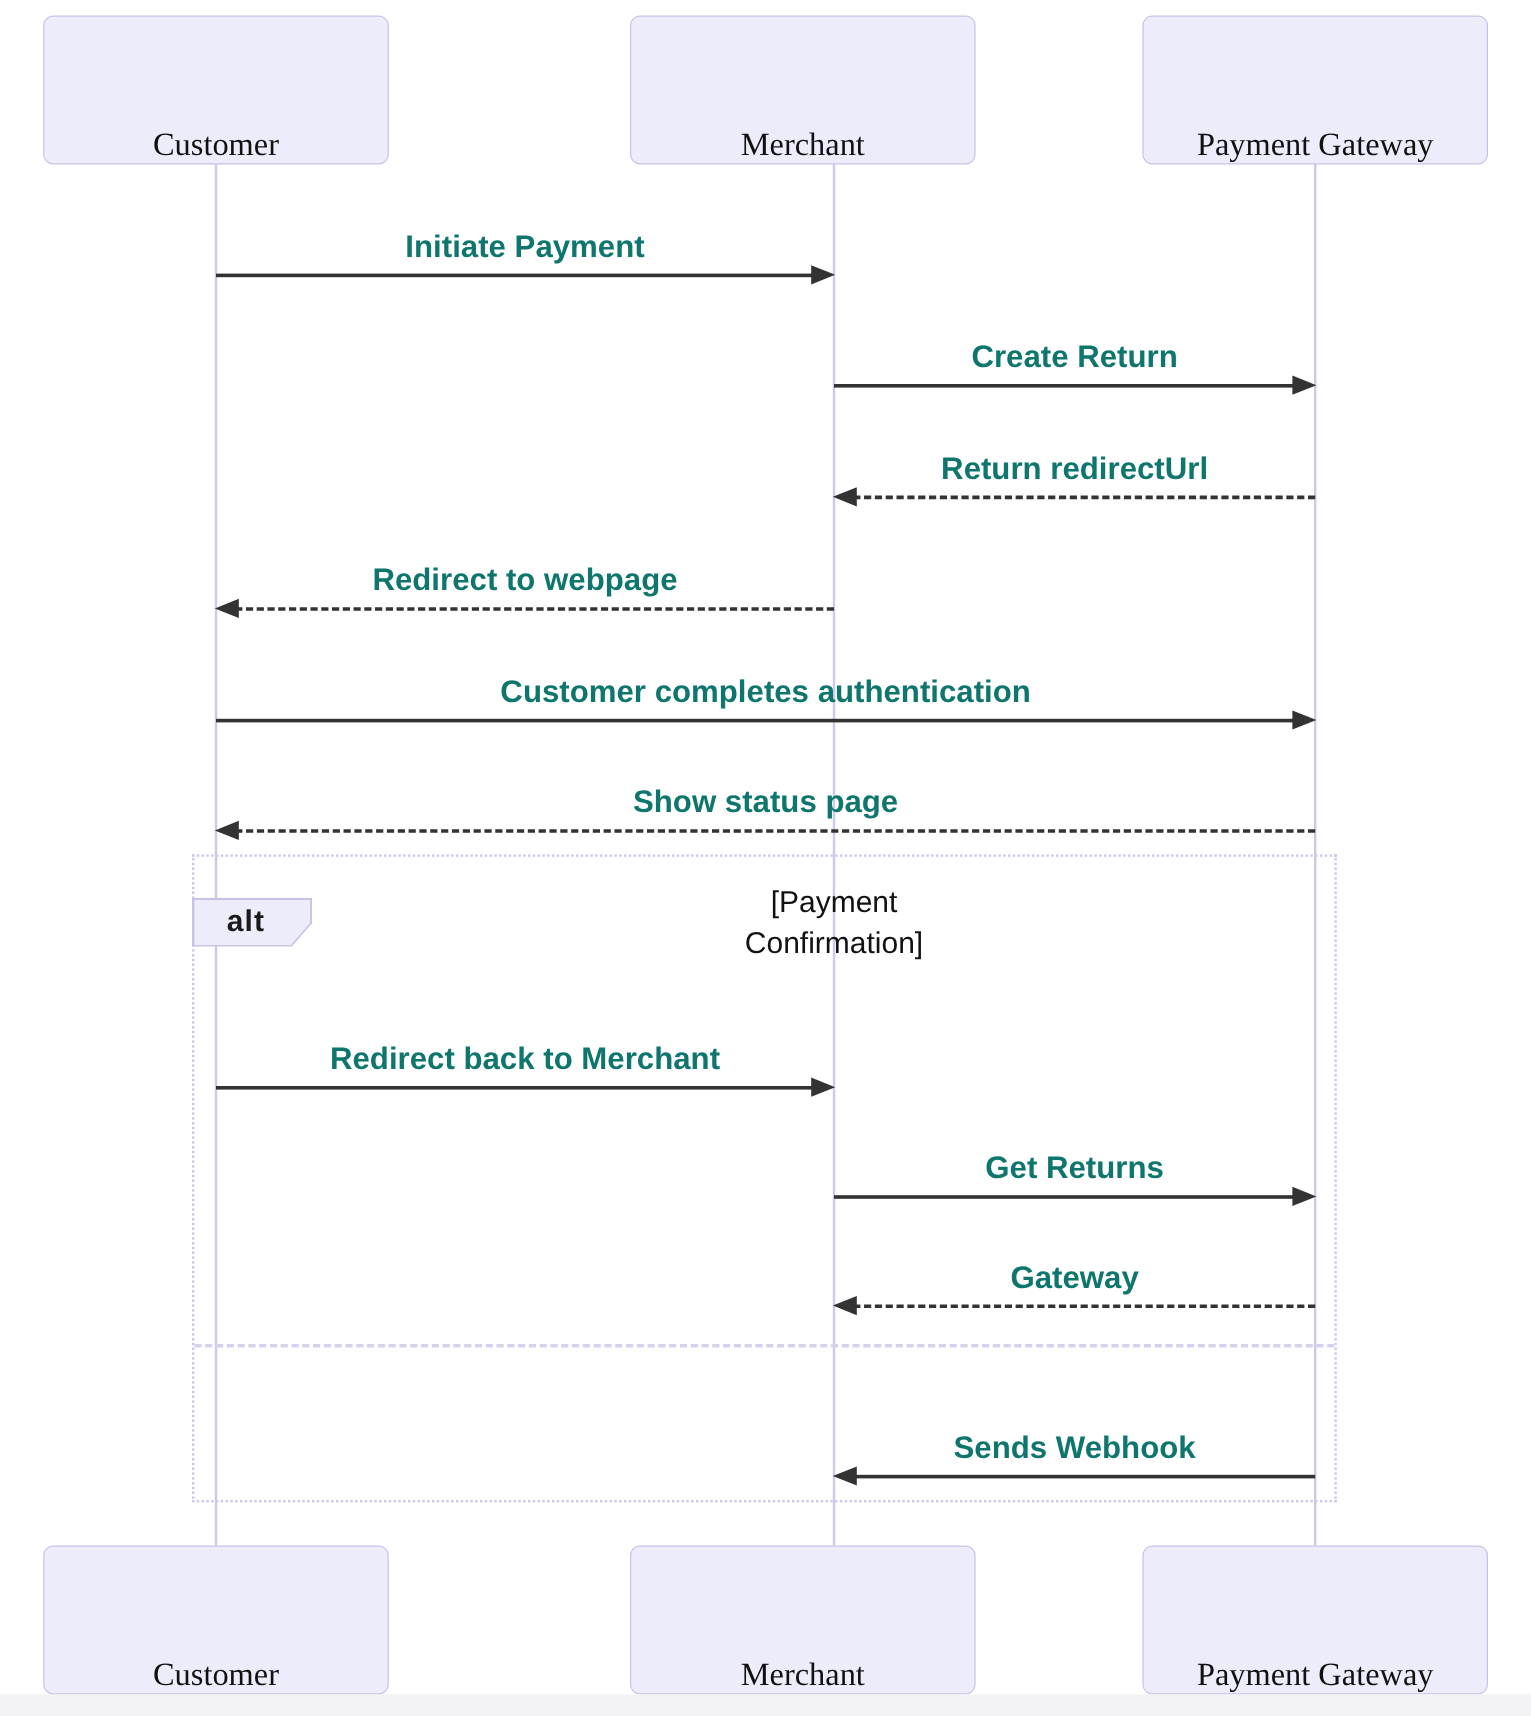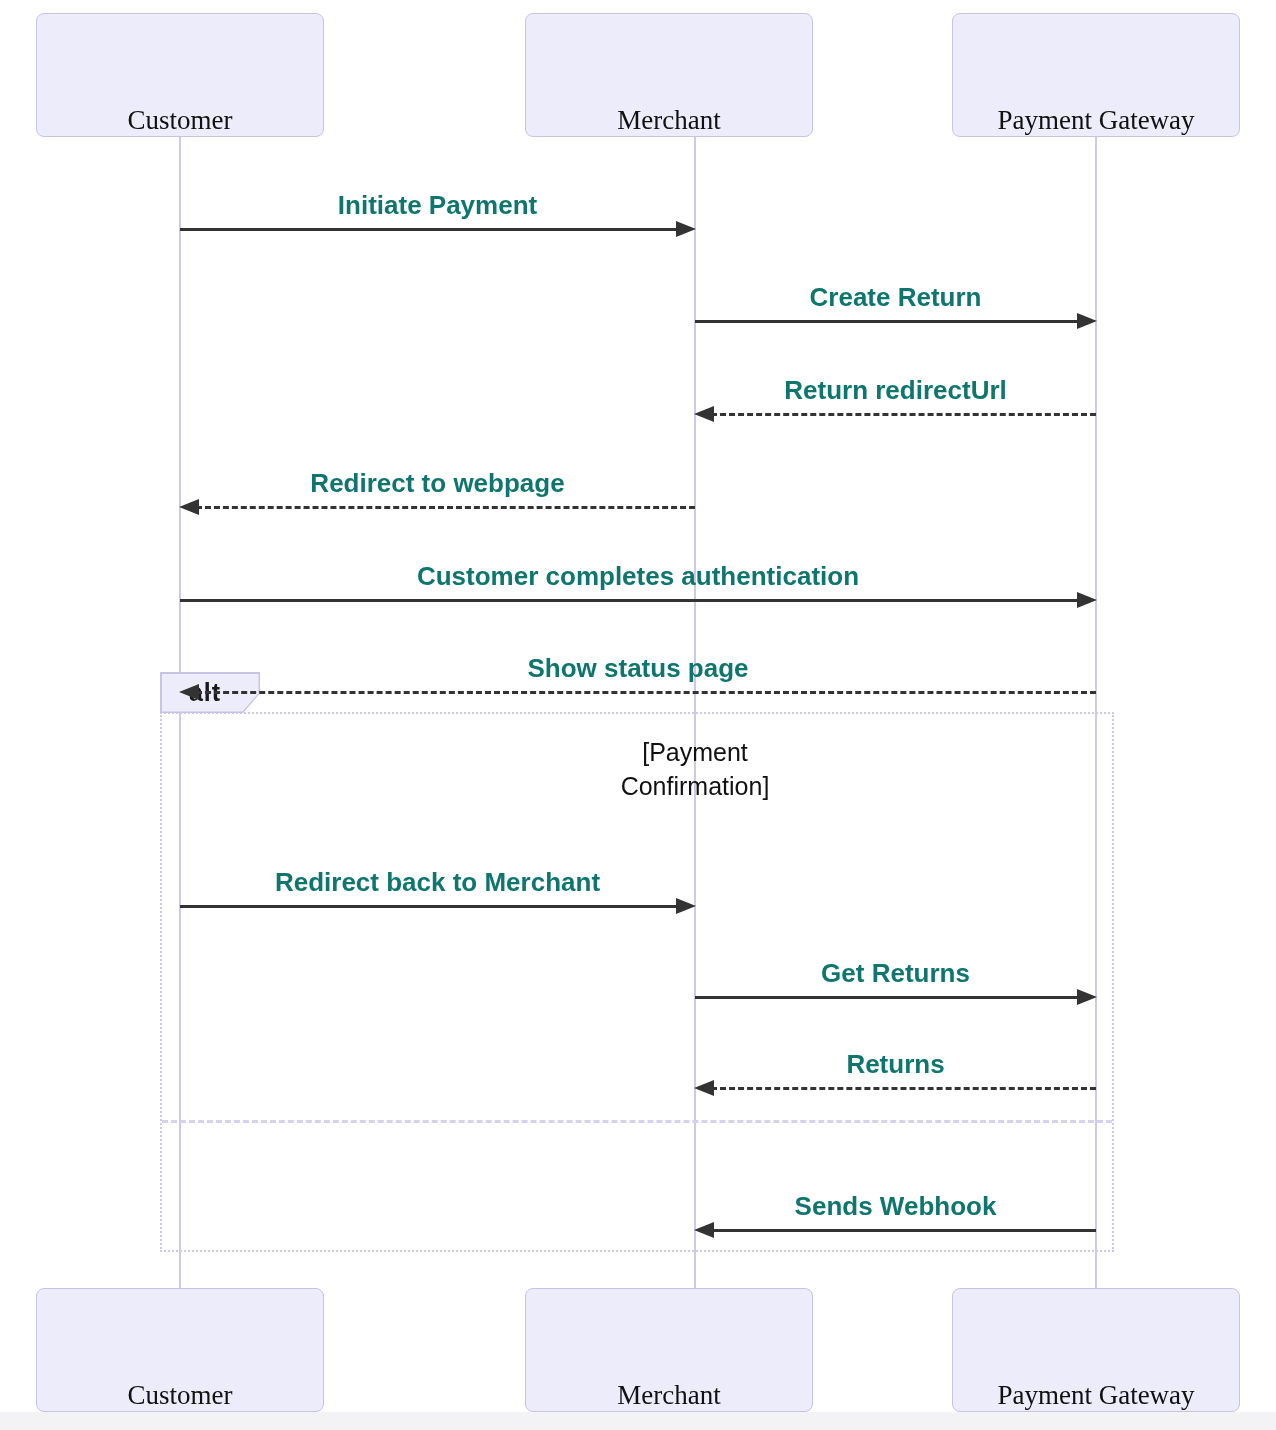--- a/index.html
+++ b/index.html
@@ -62,21 +62,21 @@
   
   .alt-box{
     position:absolute; left:160px; top:712px; width:954px; height:540px;
     border:2.5px dotted #CCC8EA;
   }
   .alt-divider{
     position:absolute; left:0; right:0; top:406px; height:0;
     border-top:3px dashed #D6D1EE;
   }
   .alt-tab{
-    position:absolute; left:160px; top:672px; width:100px; height:41px;
+    position:absolute; left:160px; top:748px; width:100px; height:41px;
     background:#C8C2E6;
     clip-path:polygon(0 0, 100% 0, 100% 52%, calc(100% - 17px) 100%, 0 100%);
   }
   .alt-tab-inner{
     position:absolute; left:1.5px; top:1.5px; right:1.5px; bottom:1.5px;
     background:#ECECFB;
     clip-path:polygon(0 0, 100% 0, 100% 52%, calc(100% - 16px) 100%, 0 100%);
     display:flex; align-items:center; justify-content:center;
   }
   .alt-keyword{
@@ -176,21 +176,21 @@
     <div class="head right"></div>
   </div>
 
   <div class="msg m8 to-right">
     <div class="lbl">Get Returns</div>
     <div class="line solid"></div>
     <div class="head right"></div>
   </div>
 
   <div class="msg m9 to-left">
-    <div class="lbl">Returns</div>
+    <div class="lbl">Gateway</div>
     <div class="line dashed"></div>
     <div class="head left"></div>
   </div>
 
   <div class="msg m10 to-left">
     <div class="lbl">Sends Webhook</div>
     <div class="line solid"></div>
     <div class="head left"></div>
   </div>
 

